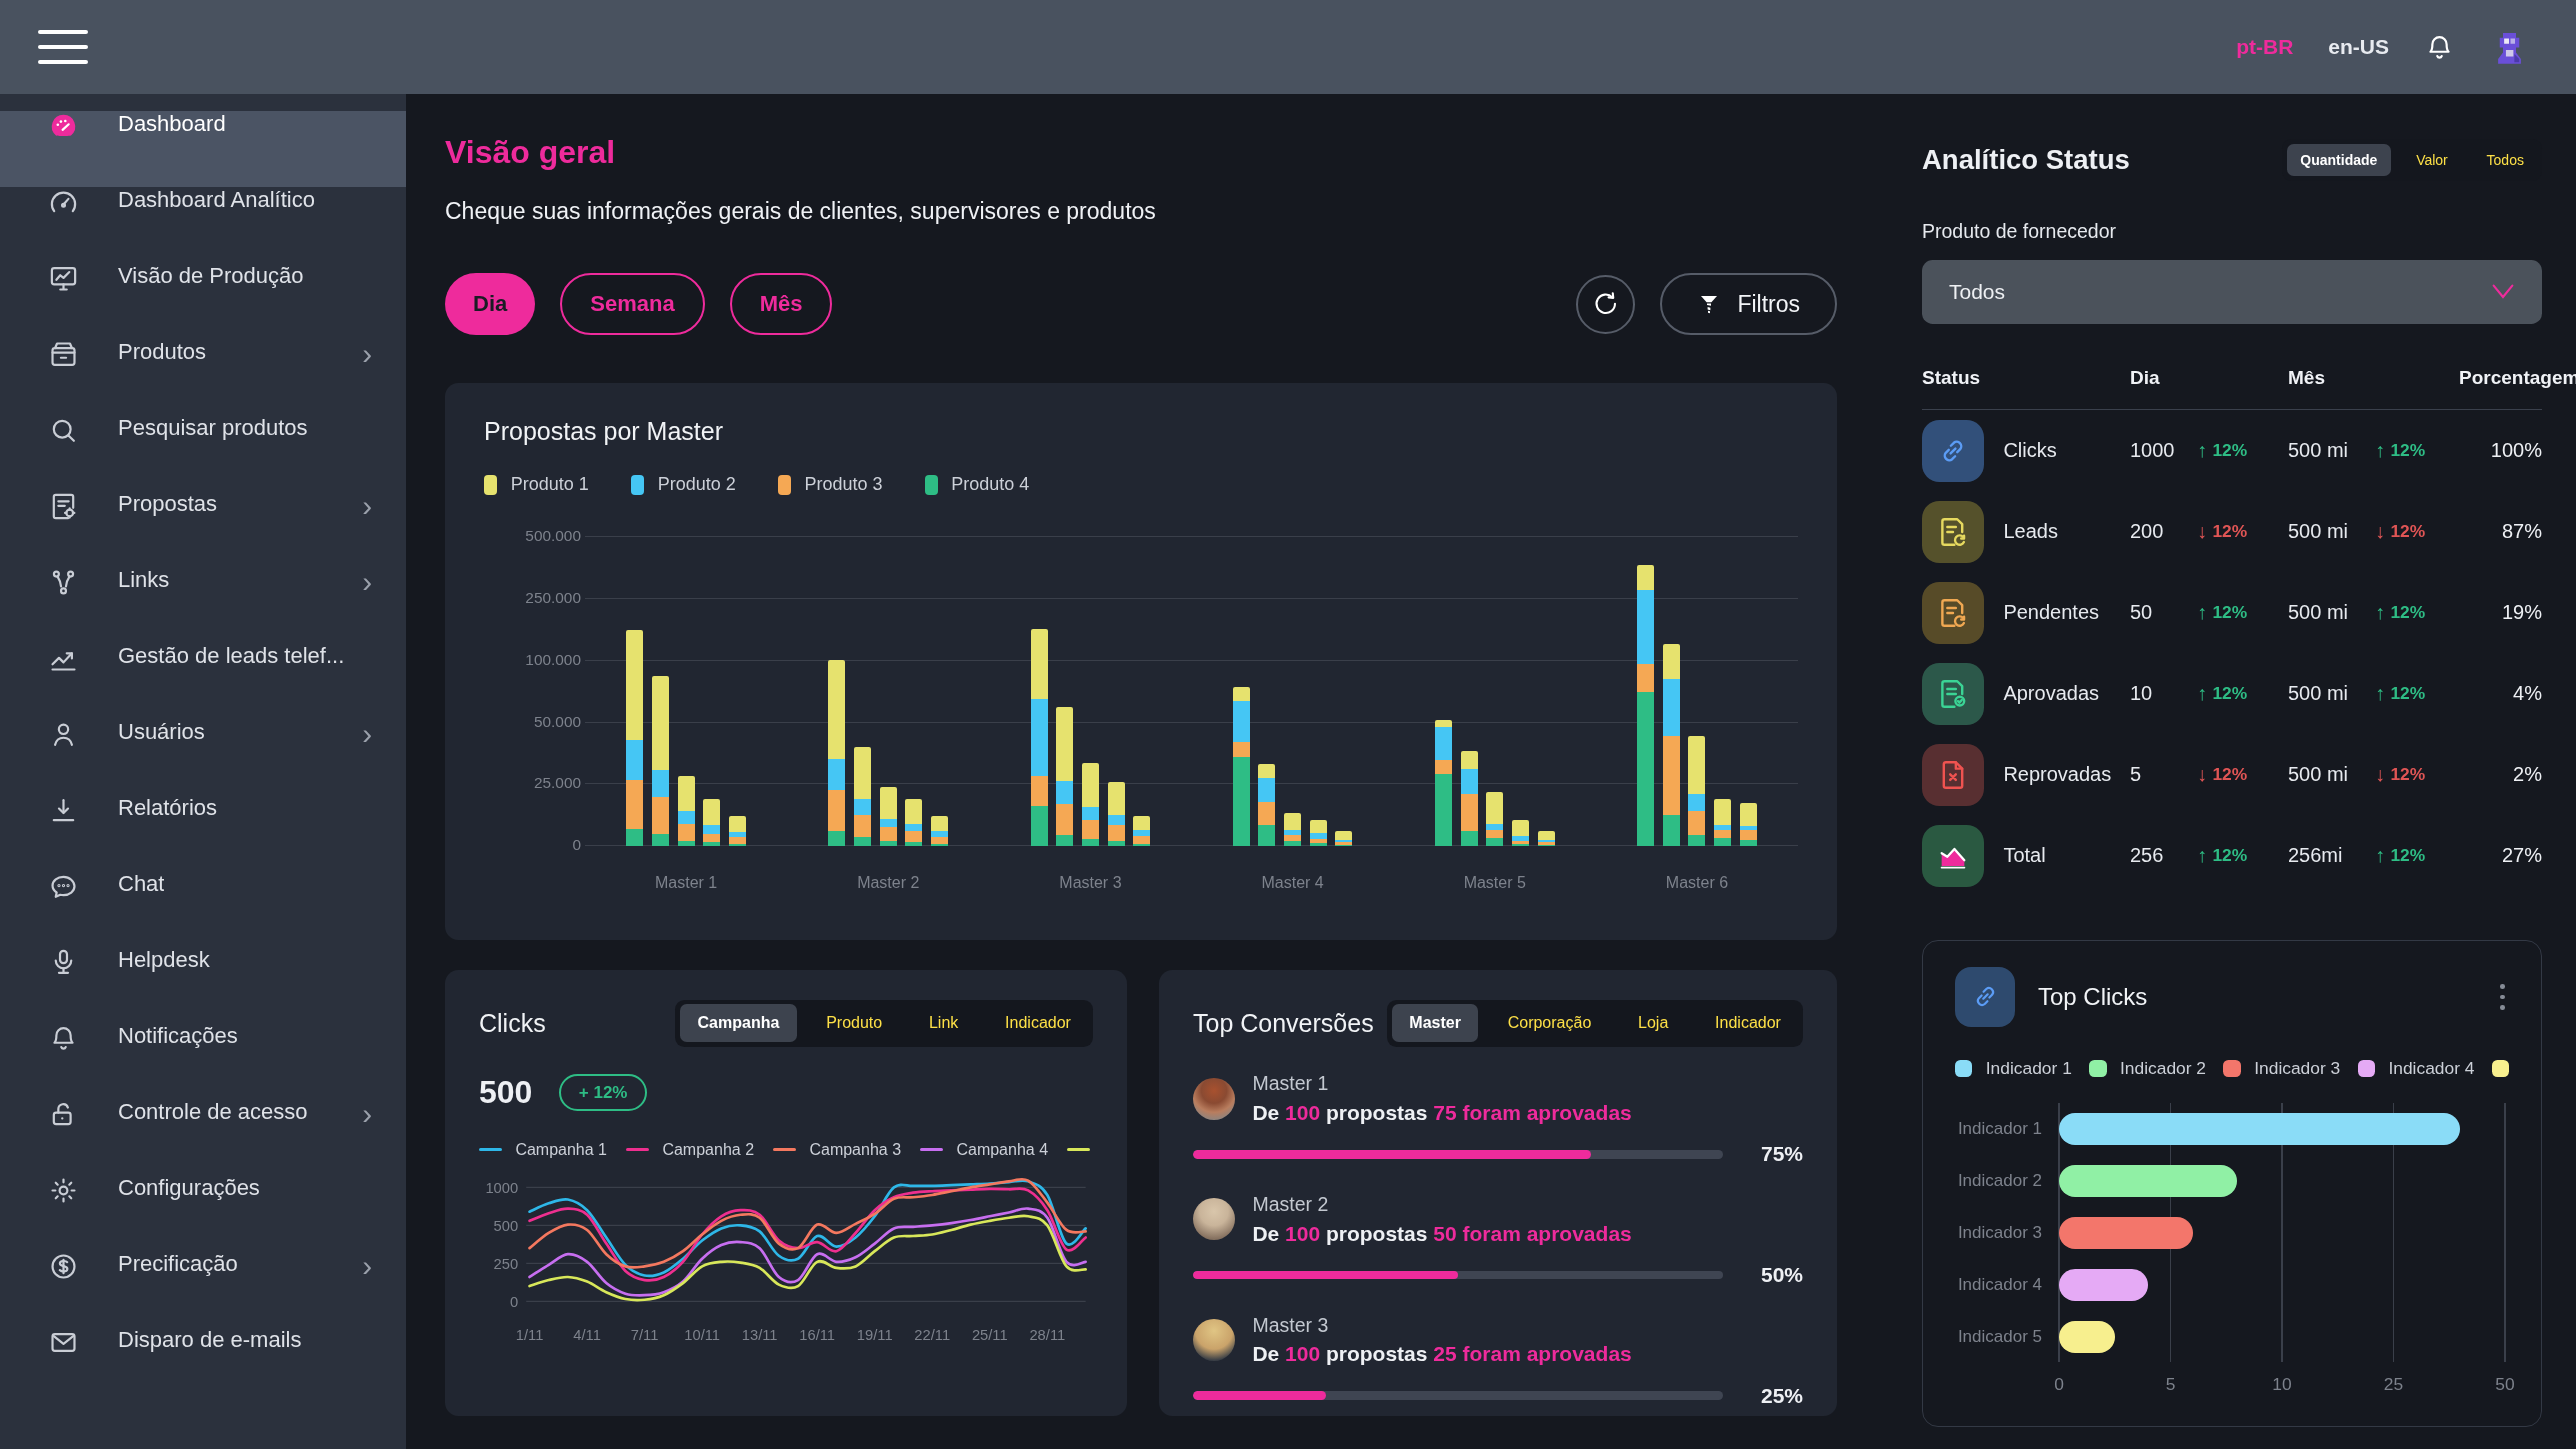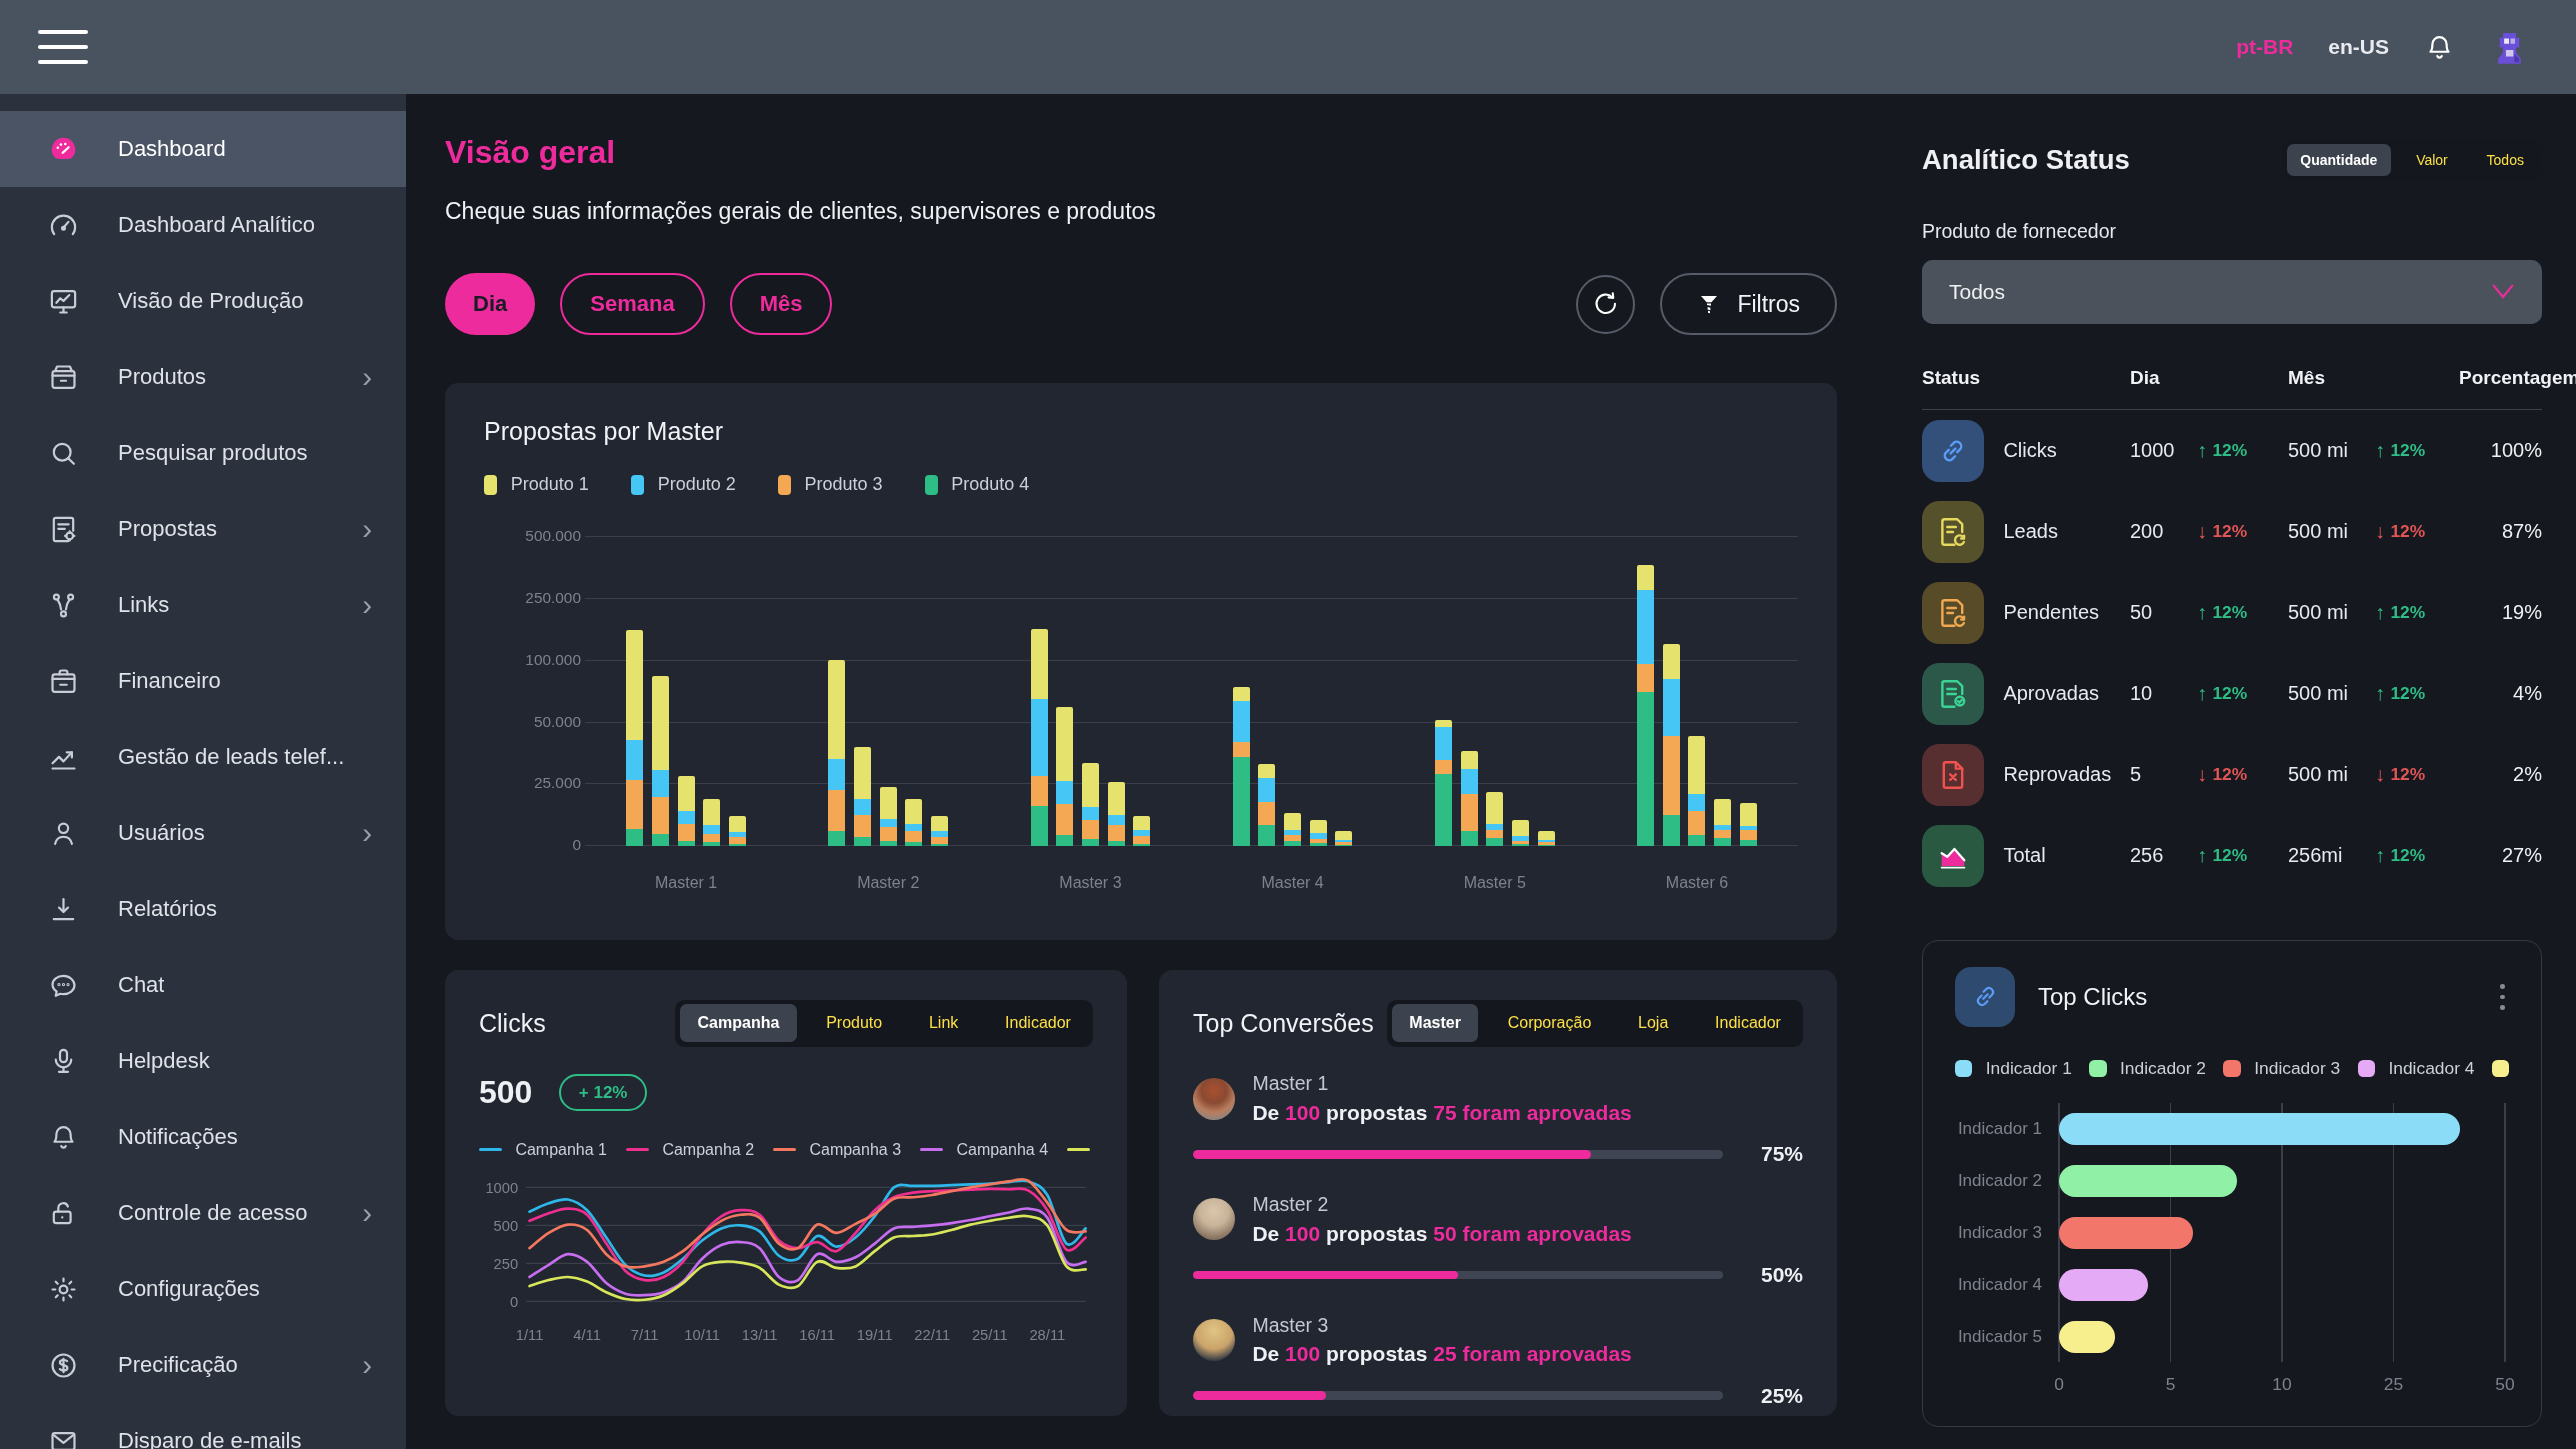--- a/index.html
+++ b/index.html
@@ -21,21 +21,21 @@
   .burger div{height:4px;background:#fff;border-radius:2px;margin:11.4px 0}
   .top-right{display:flex;align-items:center;gap:35px}
   .lang{font-size:21px;font-weight:bold;color:#e8ebf0}
   .lang.pink{color:var(--pink)}
   .bell-btn{width:31px;height:31px;color:#fff}
   .avatar{width:39px;height:39px;border-radius:6.7px;overflow:hidden}
 
   
   .sidebar{position:absolute;top:94px;left:0;width:406px;bottom:0;background:var(--sidebar);
     padding-top:17px;overflow:hidden}
-  .side-item{height:76px;display:flex;align-items:center;padding:0 34px 0 48px;gap:39px;cursor:pointer}
+  .side-item{height:76px;display:flex;padding:0 34px 0 48px;gap:39px;cursor:pointer}
   .side-item.active{background:var(--side-active)}
   .side-item .icn{width:31px;height:31px;color:#c9cdd5;flex:0 0 auto}
   .side-label{font-size:22px;font-weight:500;color:#dfe2e8;white-space:nowrap;overflow:hidden}
   .side-item.active .side-label{color:#fff}
   .side-chev{margin-left:auto;color:#9aa0ab;font-size:29.5px;line-height:1;font-weight:400}
 
   
   .main{position:absolute;top:94px;left:406px;right:0;bottom:0;padding:40px 34px 0 39px;
     display:flex;gap:85px}
   .main-left{width:1392px;flex:0 0 auto}
@@ -271,31 +271,20 @@
             <path d="M7.3 7.3c1.6 2.4 2.5 5 2.8 7.8"></path>
             <path d="M16.7 7.3c-1.6 2.4-2.5 5-2.8 7.8"></path>
           </svg>
         </span>
         <span class="side-label">Links</span>
         <span class="side-chev">›</span>
       </div>
       <div class="side-item">
         <span class="icn">
           <svg viewBox="0 0 24 24" class="ln">
-            <rect x="3.5" y="6.5" width="17" height="13.5" rx="1.8"></rect>
-            <path d="M3.5 10h17"></path>
-            <path d="M9.5 14.5h5"></path>
-            <path d="M9 6.5V5a1.5 1.5 0 0 1 1.5-1.5h3A1.5 1.5 0 0 1 15 5v1.5"></path>
-          </svg>
-        </span>
-        <span class="side-label">Financeiro</span>
-      </div>
-      <div class="side-item">
-        <span class="icn">
-          <svg viewBox="0 0 24 24" class="ln">
             <path d="M3.5 16.5l5-5 3.5 3.5 6.5-7"></path>
             <path d="M14.5 8h4v4"></path>
             <path d="M3.5 20.5h17"></path>
           </svg>
         </span>
         <span class="side-label">Gestão de leads telef...</span>
       </div>
       <div class="side-item">
         <span class="icn">
           <svg viewBox="0 0 24 24" class="ln">

